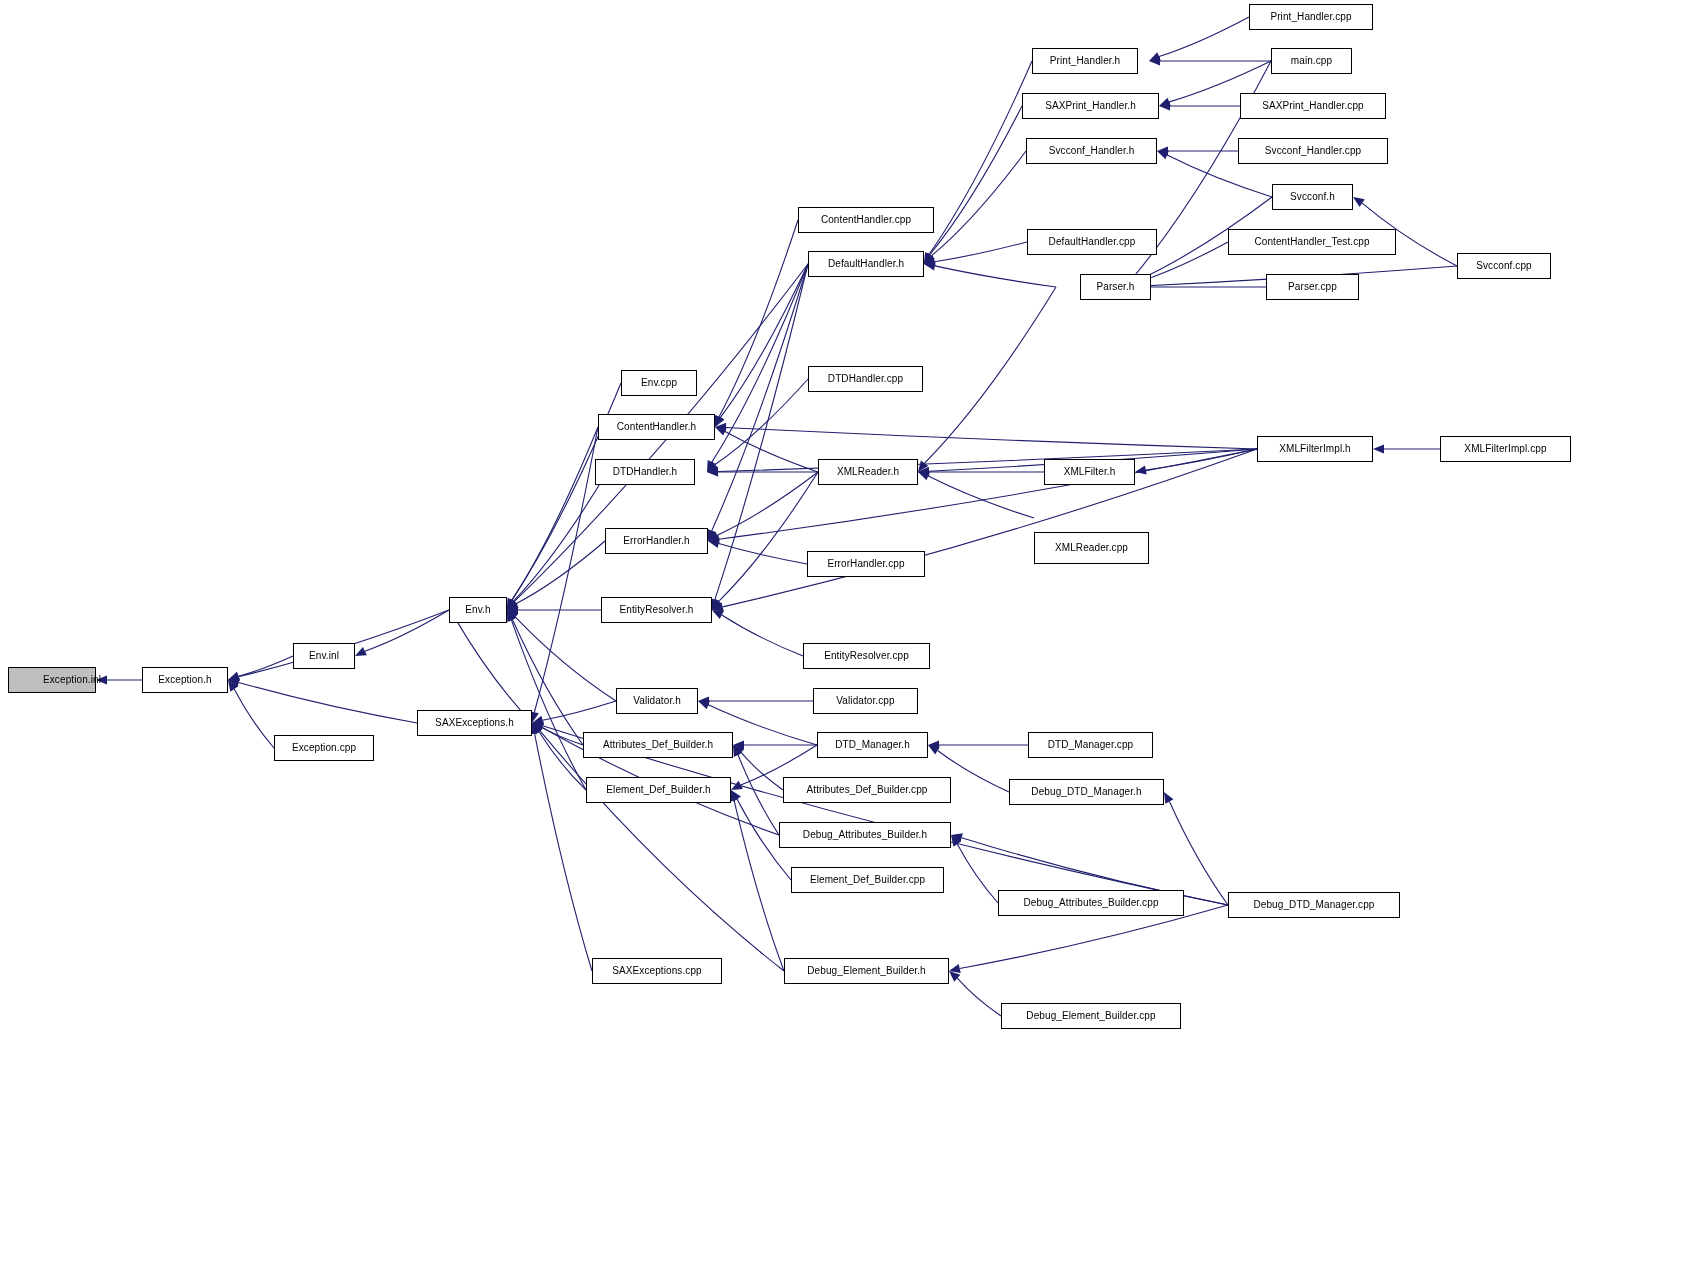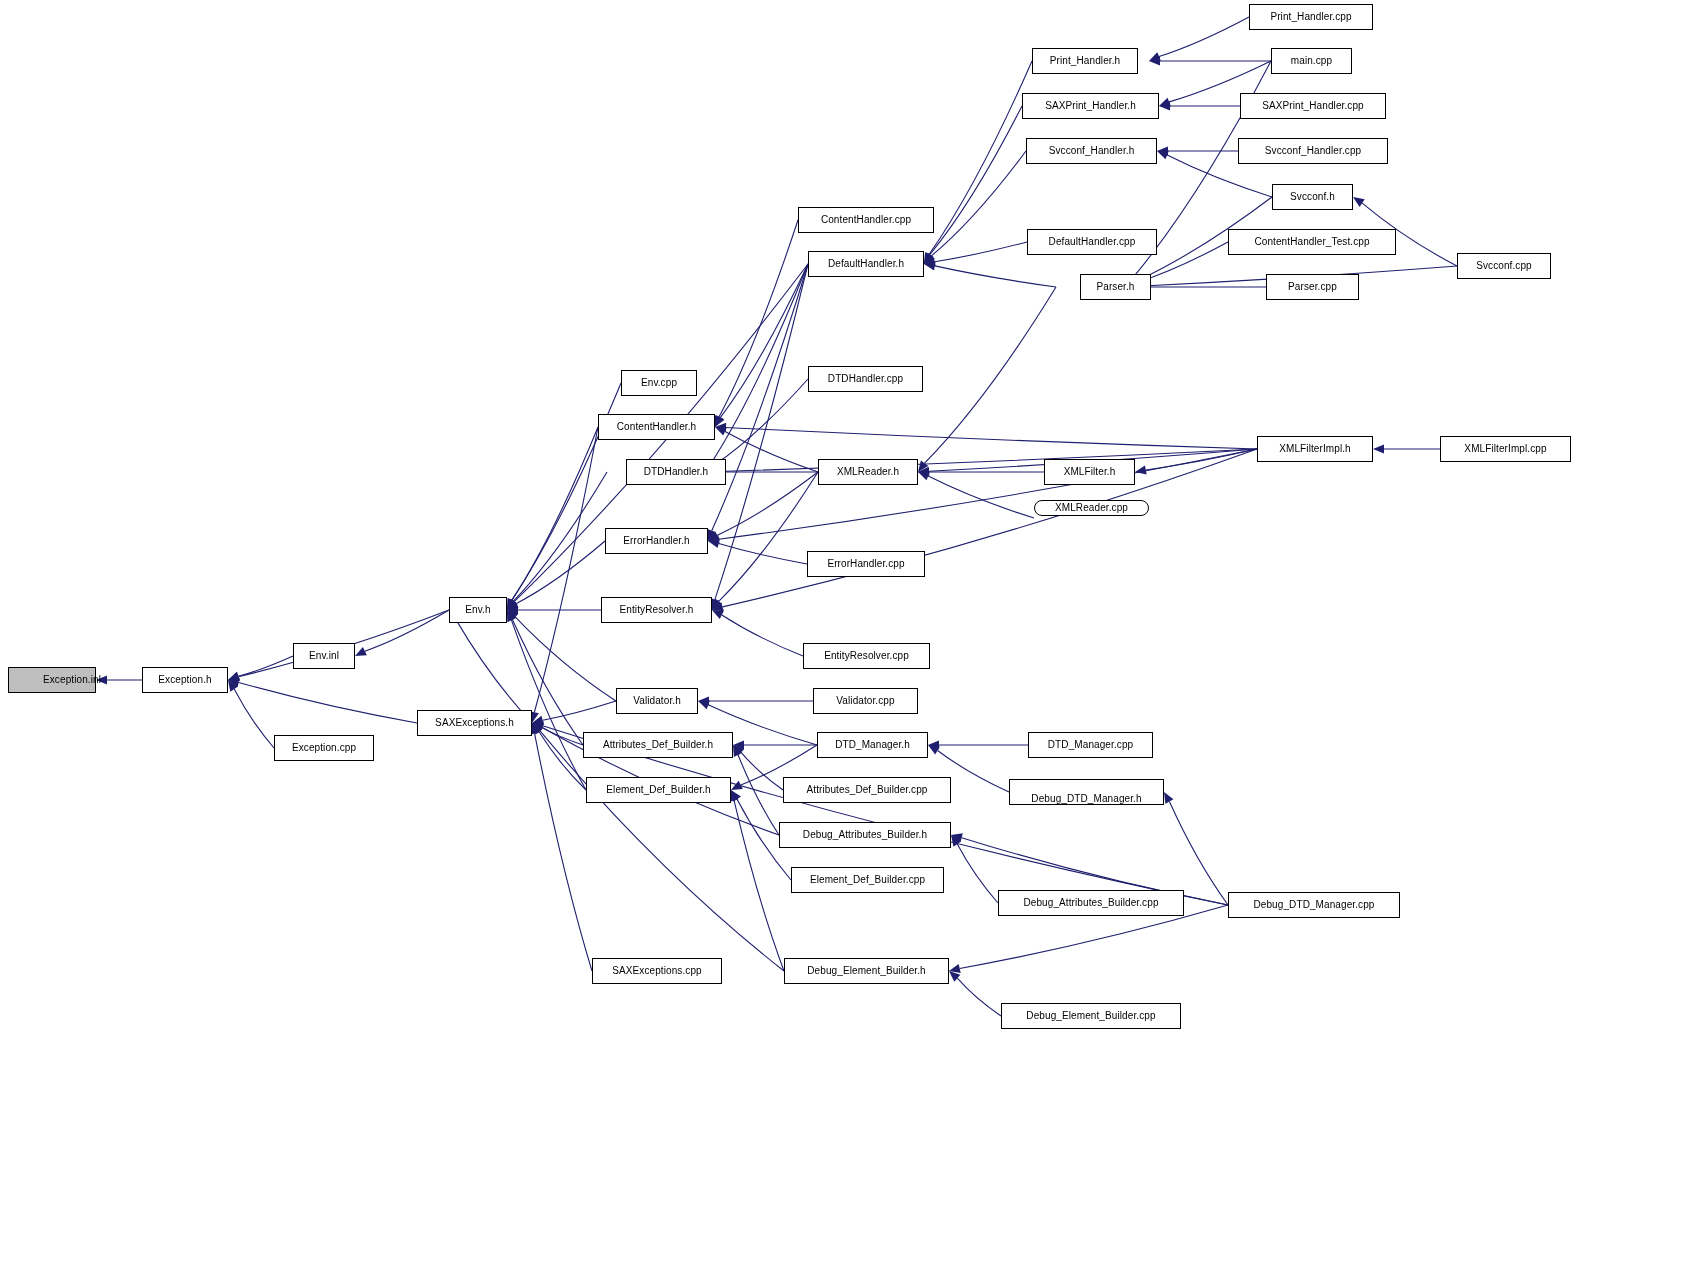--- a/index.html
+++ b/index.html
@@ -221,21 +221,21 @@
       </div>
       <div class="node" style="left: 417px; top: 710px; width: 115px; height: 26px;">
         <span>SAXExceptions.h</span>
       </div>
       <div class="node" style="left: 621px; top: 370px; width: 76px; height: 26px;">
         <span>Env.cpp</span>
       </div>
       <div class="node" style="left: 598px; top: 414px; width: 117px; height: 26px;">
         <span>ContentHandler.h</span>
       </div>
-      <div class="node" style="left: 626px; top: 459px; width: 100px; height: 26px;">
+      <div class="node" style="left: 595px; top: 459px; width: 100px; height: 26px;">
         <span>DTDHandler.h</span>
       </div>
       <div class="node" style="left: 605px; top: 528px; width: 103px; height: 26px;">
         <span>ErrorHandler.h</span>
       </div>
       <div class="node" style="left: 601px; top: 597px; width: 111px; height: 26px;">
         <span>EntityResolver.h</span>
       </div>
       <div class="node" style="left: 616px; top: 688px; width: 82px; height: 26px;">
         <span>Validator.h</span>
@@ -293,30 +293,30 @@
       </div>
       <div class="node" style="left: 1027px; top: 229px; width: 130px; height: 26px;">
         <span>DefaultHandler.cpp</span>
       </div>
       <div class="node" style="left: 1056px; top: 274px; width: 71px; height: 26px; margin-left: 24px;">
         <span>Parser.h</span>
       </div>
       <div class="node" style="left: 1044px; top: 459px; width: 91px; height: 26px;">
         <span>XMLFilter.h</span>
       </div>
-      <div class="node" style="left: 1034px; top: 500px; width: 115px; height: 16px; border-radius: 8px;">
+      <div class="node" style="left: 1034px; top: 532px; width: 115px; height: 32px;">
         <span>XMLReader.cpp</span>
       </div>
       <div class="node" style="left: 817px; top: 732px; width: 111px; height: 26px;">
         <span>DTD_Manager.h</span>
       </div>
       <div class="node" style="left: 1028px; top: 732px; width: 125px; height: 26px;">
         <span>DTD_Manager.cpp</span>
       </div>
-      <div class="node" style="left: 1009px; top: 779px; width: 155px; height: 26px; align-items: flex-end;">
+      <div class="node" style="left: 1009px; top: 779px; width: 155px; height: 26px;">
         <span>Debug_DTD_Manager.h</span>
       </div>
       <div class="node" style="left: 998px; top: 890px; width: 186px; height: 26px;">
         <span>Debug_Attributes_Builder.cpp</span>
       </div>
       <div class="node" style="left: 1001px; top: 1003px; width: 180px; height: 26px;">
         <span>Debug_Element_Builder.cpp</span>
       </div>
       <div class="node" style="left: 1228px; top: 892px; width: 172px; height: 26px;">
         <span>Debug_DTD_Manager.cpp</span>

